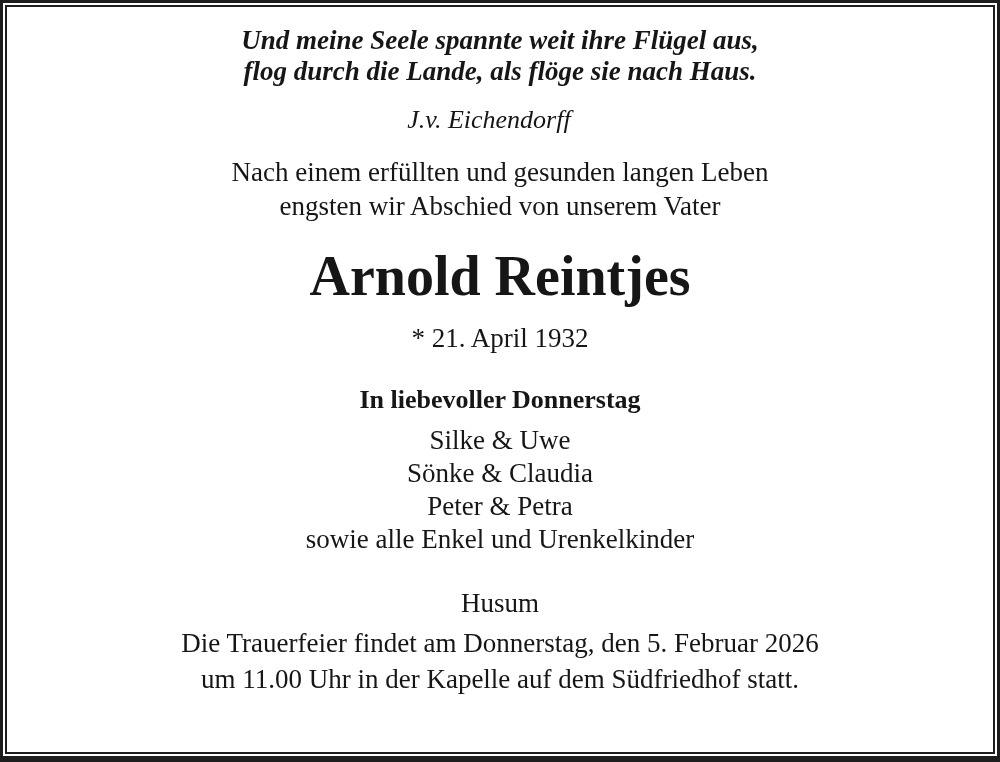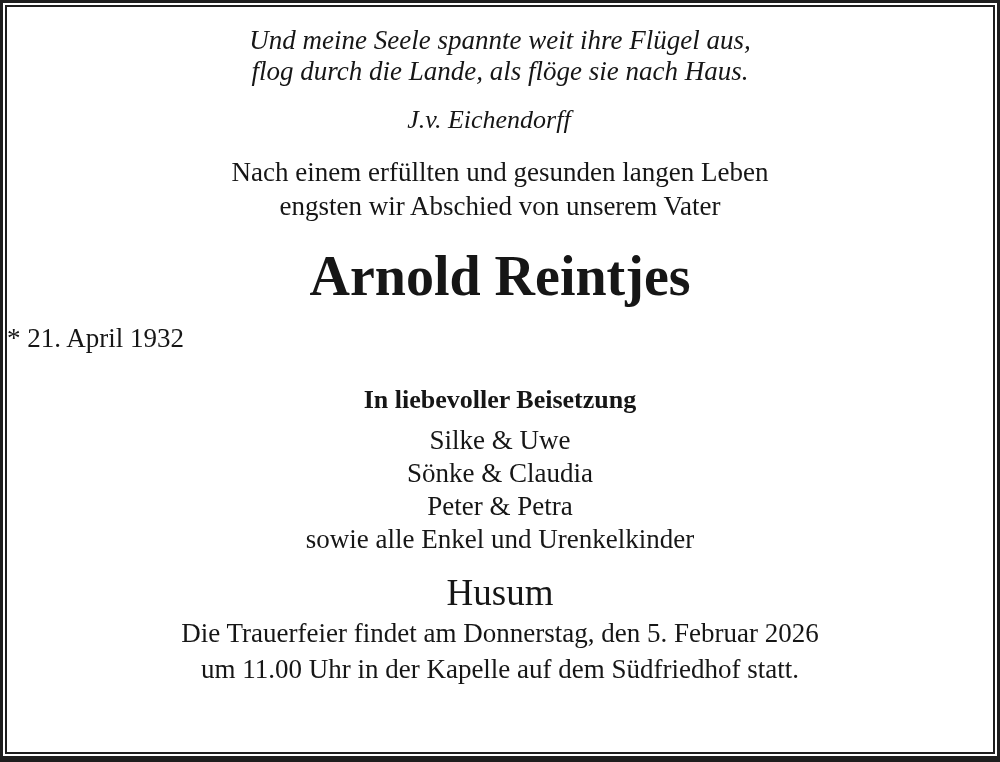--- a/index.html
+++ b/index.html
@@ -31,21 +31,21 @@
     border: 2px solid #1e1e1e;
     text-align: center;
   }
   .quote-block {
     display: inline-block;
     margin-top: 18px;
     font-style: italic;
     font-size: 27px;
     line-height: 31px;
   }
-  .quote-line { text-align: center; }
+  .quote-line { text-align: center; font-weight: bold; }
   .quote-attribution {
     text-align: center;
     padding-right: 22px;
     font-size: 26px;
     line-height: 26px;
     margin-top: 20px;
   }
   .intro-block {
     margin-top: 22px;
     font-size: 27px;
@@ -57,36 +57,37 @@
     font-weight: bold;
     line-height: 90px;
     letter-spacing: 0px;
     white-space: nowrap;
   }
   .life-dates {
     margin-top: 2px;
     font-size: 27px;
     line-height: 30px;
     display: flex;
+    justify-content: center;
     gap: 36px;
   }
   .remembrance-heading {
     margin-top: 32px;
     font-size: 26px;
     font-weight: bold;
     line-height: 30px;
   }
   .mourners-list {
     margin-top: 9px;
     font-size: 27px;
     line-height: 33px;
   }
   .city-name {
-    margin-top: 22px;
-    font-size: 37px;
+    margin-top: 32px;
+    font-size: 27px;
     line-height: 30px;
   }
   .funeral-details {
     margin-top: 7px;
     font-size: 27px;
     line-height: 36px;
   }
   .closing-line {
     margin-top: 8px;
     font-size: 27px;
@@ -109,21 +110,21 @@
       <div>Nach einem erfüllten und gesunden langen Leben</div>
       <div>engsten wir Abschied von unserem Vater</div>
     </div>
 
     <div class="deceased-name">Arnold Reintjes</div>
 
     <div class="life-dates">
       <span>* 21. April 1932</span>
     </div>
 
-    <div class="remembrance-heading">In liebevoller Beisetzung</div>
+    <div class="remembrance-heading">In liebevoller Donnerstag</div>
 
     <div class="mourners-list">
       <div>Silke &amp; Uwe</div>
       <div>Sönke &amp; Claudia</div>
       <div>Peter &amp; Petra</div>
       <div>sowie alle Enkel und Urenkelkinder</div>
     </div>
 
     <div class="city-name">Husum</div>
 

